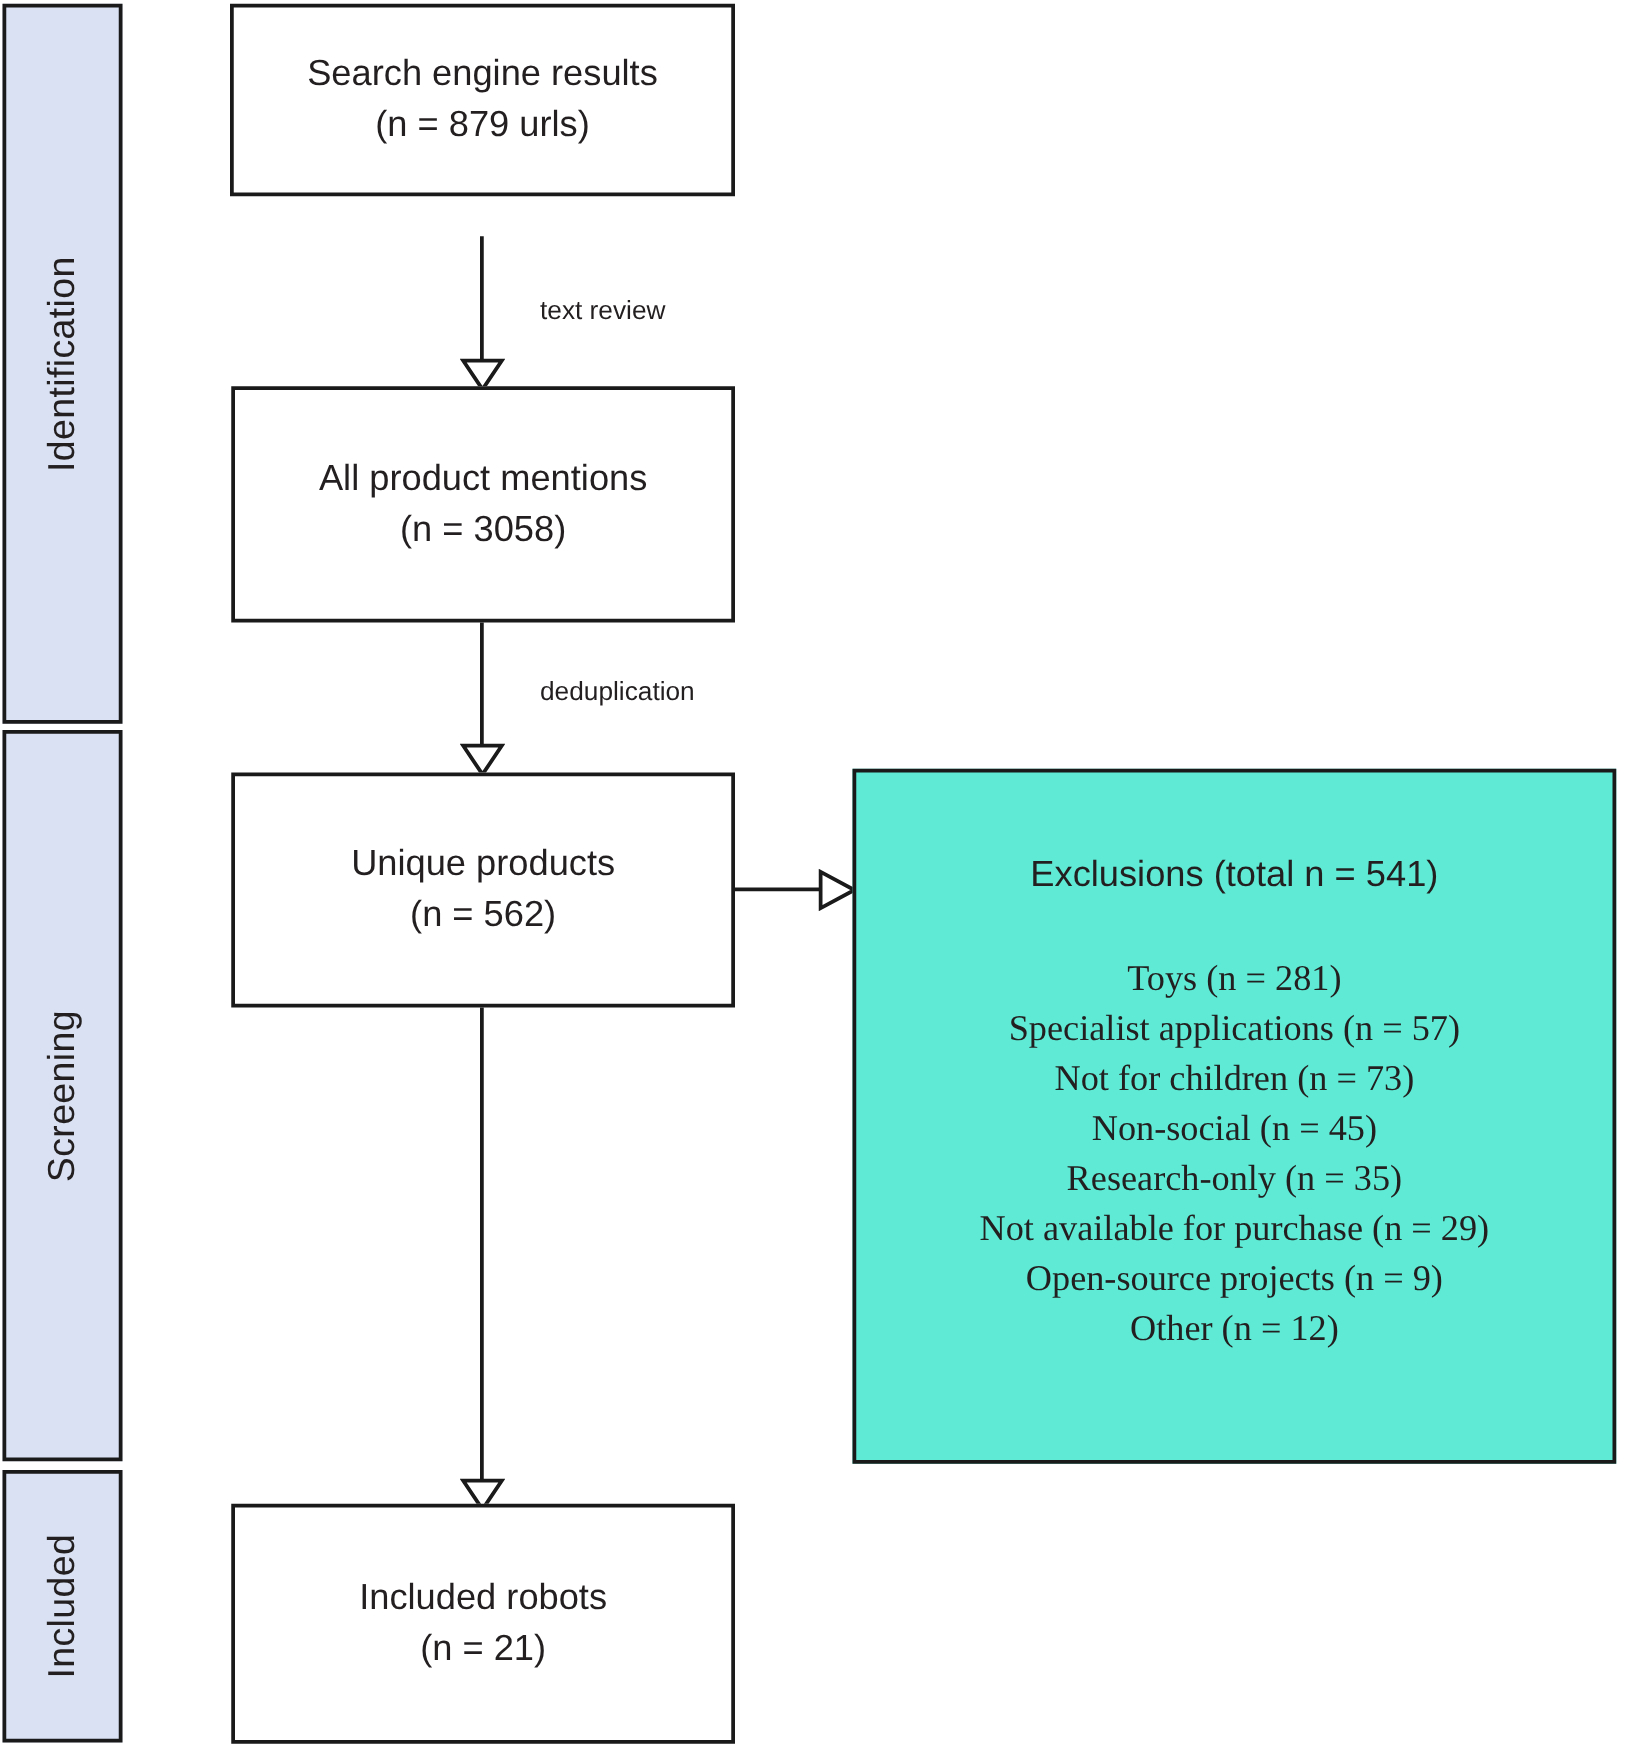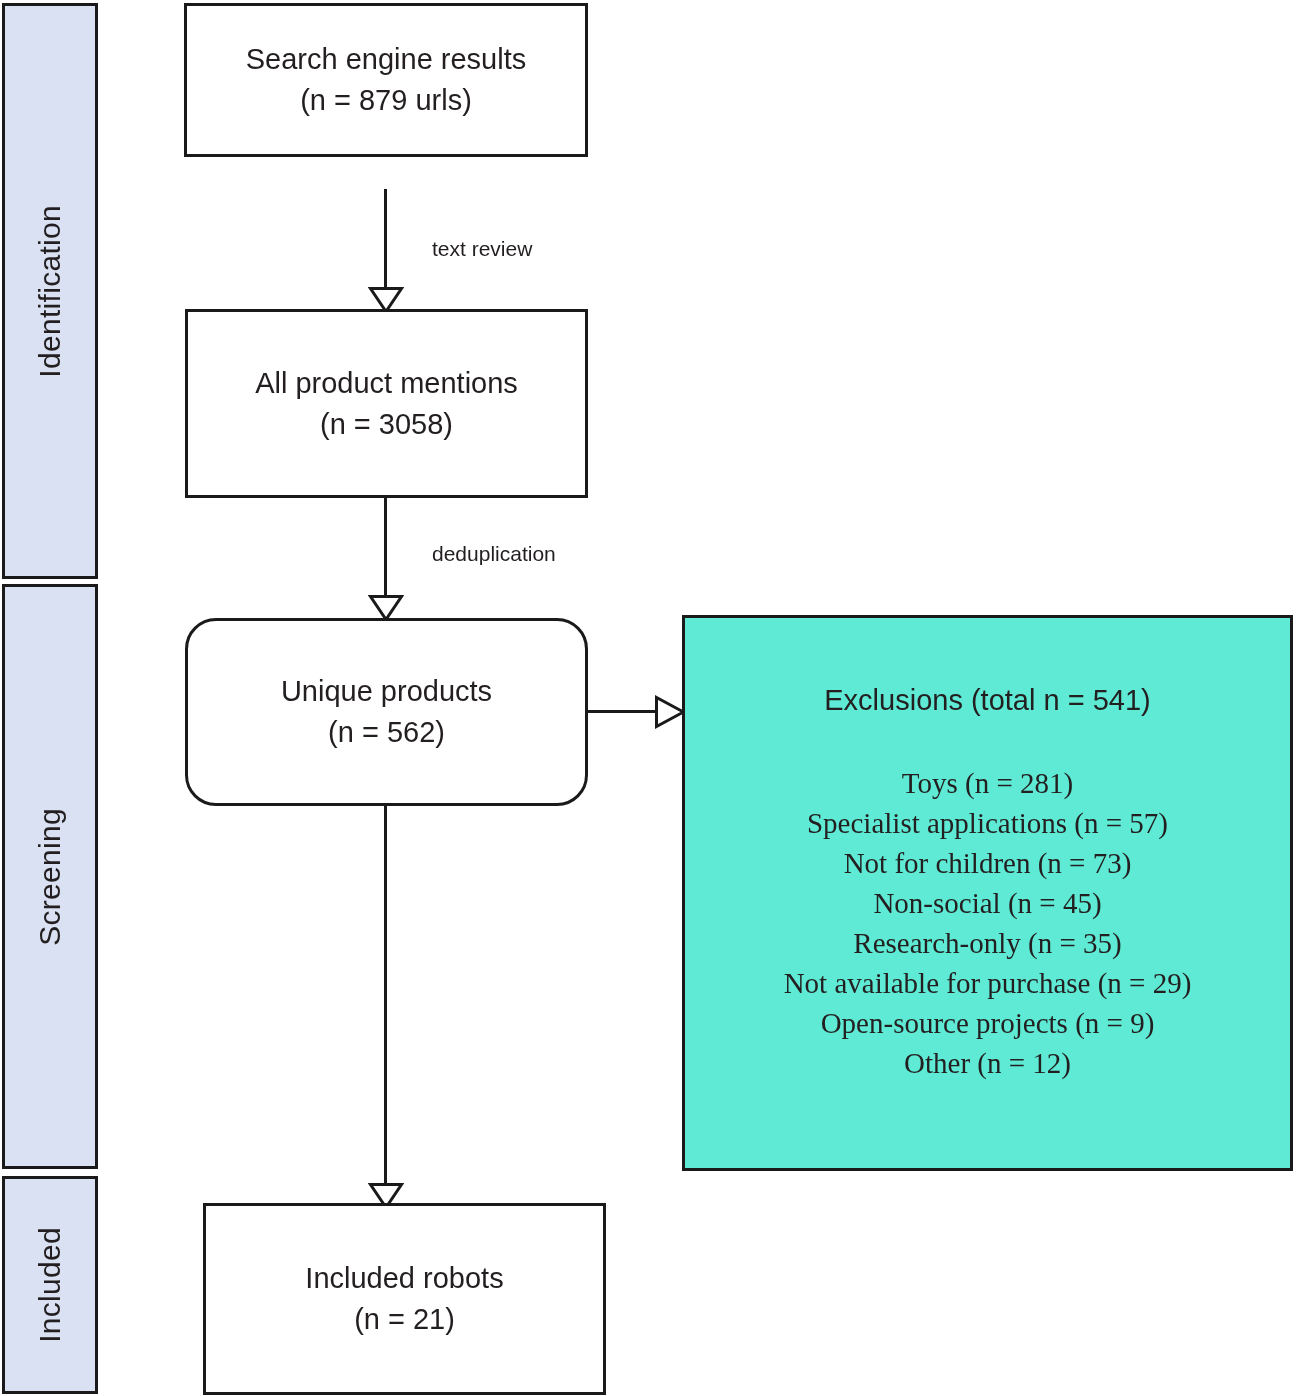--- a/index.html
+++ b/index.html
@@ -52,22 +52,22 @@
     align-items: center;
     justify-content: center;
     text-align: center;
     font-size: 29px;
     line-height: 41px;
   }
   .flow-box .line { display: block; white-space: nowrap; }
 
   #box-search     { left: 184px; top: 3px;    width: 404px; height: 154px; }
   #box-mentions   { left: 185px; top: 309px;  width: 403px; height: 189px; }
-  #box-unique     { left: 185px; top: 618px;  width: 403px; height: 188px; border-radius: 31px; }
-  #box-included   { left: 185px; top: 1203px; width: 403px; height: 192px; margin-left: 18px; }
+  #box-unique     { left: 185px; top: 618px;  width: 403px; height: 188px; }
+  #box-included   { left: 185px; top: 1203px; width: 403px; height: 192px; }
 
   
   #box-exclusions {
     position: absolute;
     left: 682px; top: 615px;
     width: 611px; height: 556px;
     background: #5eead4;
     border: 3px solid #1a1a1a;
     box-sizing: border-box;
     text-align: center;

